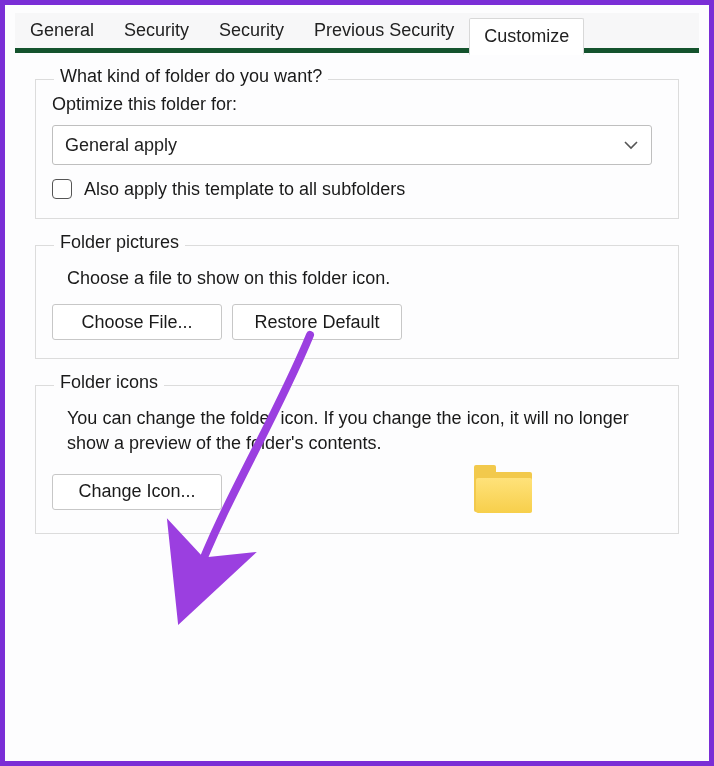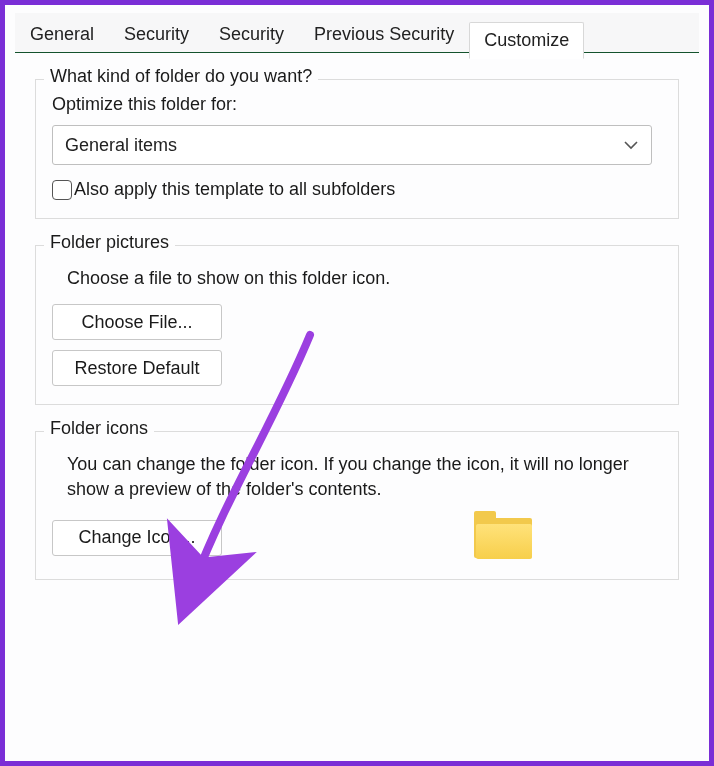--- a/index.html
+++ b/index.html
@@ -20,21 +20,21 @@
     overflow: hidden;
   }
   .inner {
     padding: 8px 10px 10px 10px;
   }
   
   .tabstrip {
     display: flex;
     align-items: flex-end;
     height: 40px;
-    border-bottom: 1px solid #14532d;
+    border-bottom: 5px solid #14532d;
     background: #f7f7f8;
   }
   .tab {
     padding: 7px 14px;
     font-size: 18px;
     color: #222;
     border: 1px solid transparent;
     border-bottom: none;
     cursor: pointer;
     white-space: nowrap;
@@ -53,21 +53,21 @@
   
   .group {
     border: 1px solid #dcdcdc;
     margin: 26px 20px 0 20px;
     padding: 14px 16px 18px 16px;
     position: relative;
   }
   .group-title {
     position: absolute;
     top: -14px;
-    left: 8px;
+    left: 18px;
     background: #fdfdfe;
     padding: 0 6px;
     font-size: 18px;
   }
   .label {
     margin: 0 0 10px 0;
   }
   .desc {
     margin: 6px 0 14px 15px;
     line-height: 1.35;
@@ -87,22 +87,22 @@
   }
   .combobox .value { color: #222; }
   .chev {
     width: 16px;
     height: 16px;
     display: inline-block;
   }
   
   .checkbox-row {
     display: flex;
-    align-items: flex-end;
-    gap: 2px;
+    align-items: flex-start;
+    gap: 12px;
     margin-top: 14px;
     cursor: pointer;
   }
   .checkbox {
     width: 20px;
     height: 20px;
     border: 1.5px solid #555;
     border-radius: 4px;
     background: #fff;
     flex: 0 0 auto;
@@ -115,21 +115,21 @@
     border: 1px solid #c7c7c7;
     border-radius: 3px;
     background: #ffffff;
     height: 36px;
     padding: 0 18px;
     font-size: 18px;
     cursor: pointer;
     min-width: 170px;
   }
   .btn + .btn { }
-  .btn-row { display:flex; flex-direction:column; gap:10px; width:fit-content; }
+  .btn-row { display:flex; flex-direction:row; gap:10px; width:fit-content; }
   .folder-icons-row {
     display: flex;
     align-items: center;
     gap: 32px;
   }
   
   .folder-glyph {
     width: 60px;
     height: 46px;
     position: relative;
@@ -178,21 +178,21 @@
       <div class="tab inactive">Security</div>
       <div class="tab inactive">Security</div>
       <div class="tab inactive">Previous Security</div>
       <div class="tab active">Customize</div>
     </div>
 
     <div class="group">
       <div class="group-title">What kind of folder do you want?</div>
       <div class="label">Optimize this folder for:</div>
       <div class="combobox">
-        <span class="value">General items</span>
+        <span class="value">General apply</span>
         <span class="chev">
           <svg viewBox="0 0 16 16" width="16" height="16">
               <path d="M2 5 L8 11 L14 5" fill="none" stroke="#555" stroke-width="1.6"></path>
             </svg>
         </span>
       </div>
       <div class="checkbox-row">
         <span class="checkbox"></span>
         <span>Also apply this template to all subfolders</span>
       </div>

